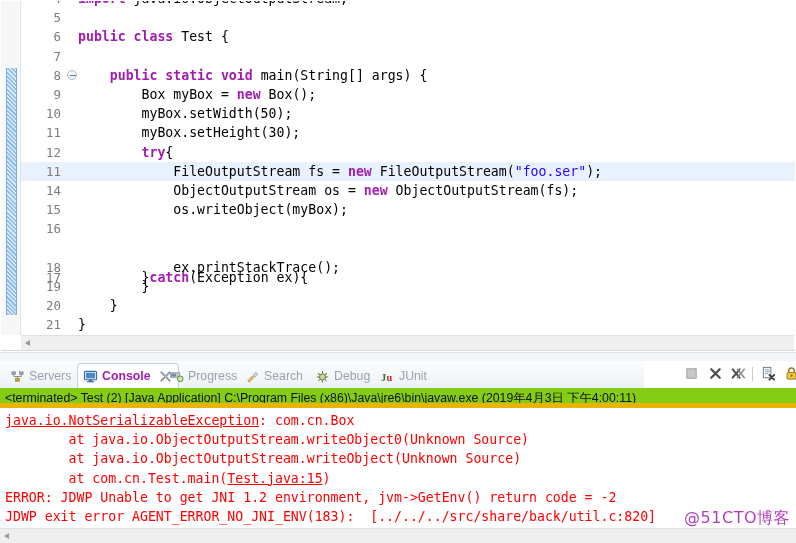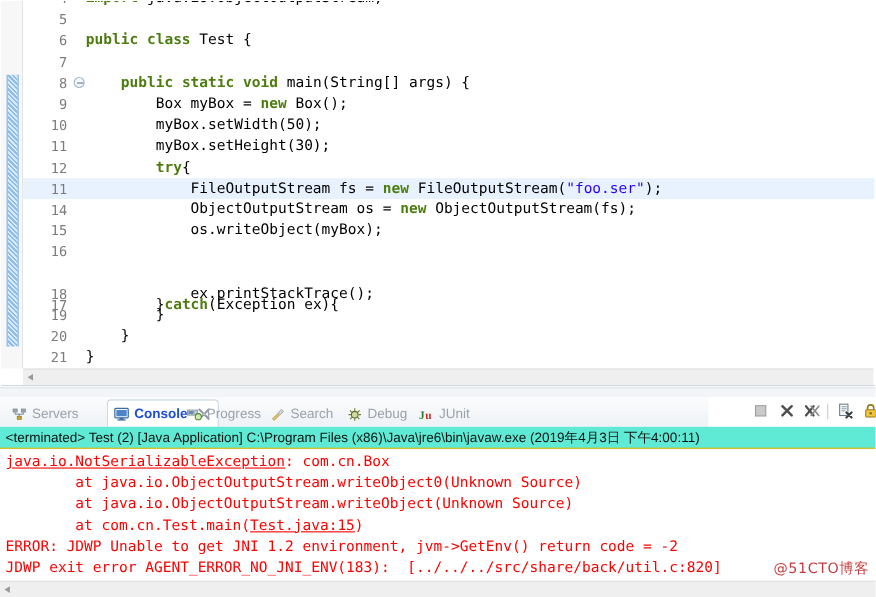--- a/index.html
+++ b/index.html
@@ -52,21 +52,21 @@
   }
   .fold:after {
     content: ""; position: absolute; left: 2px; top: 4px; width: 6px; height: 1px;
     background: #6d7d8d;
   }
   .code-text {
     position: absolute; left: 57px; top: 0; white-space: pre;
     font-family: "DejaVu Sans Mono", "Liberation Mono", monospace;
     font-size: 13.2px; line-height: 19.2px;
   }
-  .kw  { color: #4d7c0f; font-weight: bold; }
+  .kw  { color: #a21caf; font-weight: bold; }
   .str { color: #2a00ff; }
   .plain { color: #000000; }
 
   .hscroll-editor {
     position: absolute; left: 20px; right: 1px; bottom: 1px; height: 15px;
     background: #efefef; border-top: 1px solid #e0e0e0;
   }
   .hscroll-editor .arrow-l {
     position: absolute; left: 4px; top: 4px; width: 0; height: 0;
     border-top: 3.5px solid transparent; border-bottom: 3.5px solid transparent;
@@ -97,39 +97,39 @@
   .vtab {
     position: absolute; top: 3px; height: 24px;
     display: flex; align-items: center; gap: 4px;
     font-size: 12.3px; color: #9aa3ad; padding: 0 5px;
     font-family: "Liberation Sans", sans-serif;
   }
   .vtab.active {
     background: #ffffff;
     border: 1px solid #c3d3e2; border-bottom: none;
     border-top-left-radius: 4px; border-top-right-radius: 4px;
-    color: #1d4ed8; font-weight: bold;
-    top: 2px; height: 25px; margin-left: 20px;
+    color: #a21caf; font-weight: bold;
+    top: 2px; height: 25px;
   }
   .vtab .vtab-label { white-space: nowrap; }
   .tabicon { width: 15px; height: 15px; display:inline-block; position: relative; flex: 0 0 15px;}
 
   .tb-btn {
     position: absolute; top: 5px; width: 17px; height: 17px;
   }
   .tb-sep {
     position: absolute; top: 6px; width: 1px; height: 14px; background: #c8ccd2;
   }
 
   #console-header-line {
     position: absolute; left: 0; top: 27px; width: 796px; height: 20px;
     font-family: "Liberation Sans", sans-serif;
     font-size: 12.3px; color: #111111; line-height: 20px;
     padding-left: 5px; white-space: nowrap; overflow: hidden;
-    border-bottom: 1px solid #eab308; background: #5eead4;
+    border-bottom: 5px solid #eab308; background: #84cc16;
   }
   #console-out {
     position: absolute; left: 0; top: 48px; width: 796px; height: 118px;
     background: #ffffff; overflow: hidden; padding-top: 2px;
   }
   .con-line {
     height: 19.2px; line-height: 19.2px; white-space: pre;
     font-family: "DejaVu Sans Mono", "Liberation Mono", monospace;
     font-size: 13.2px; color: #ff0000; padding-left: 5px;
   }
@@ -140,21 +140,21 @@
     background: #efefef; border-top: 1px solid #e2e2e2;
   }
   #console-hscroll .arrow-l {
     position: absolute; left: 4px; top: 4px; width: 0; height: 0;
     border-top: 3.5px solid transparent; border-bottom: 3.5px solid transparent;
     border-right: 5px solid #9a9a9a;
   }
 
   #watermark {
     position: absolute; right: 6px; top: 508px;
-    font-size: 13px; color: #b91c1c; letter-spacing: 0.5px;
+    font-size: 16px; color: #a21caf; letter-spacing: 0.5px;
     font-family: "DejaVu Sans", sans-serif; pointer-events: none; opacity: 0.85;
   }
 </style>
 </head>
 <body>
 
 <div id="root">
 
   <div id="editor-area">
     <div id="editor-frame">

